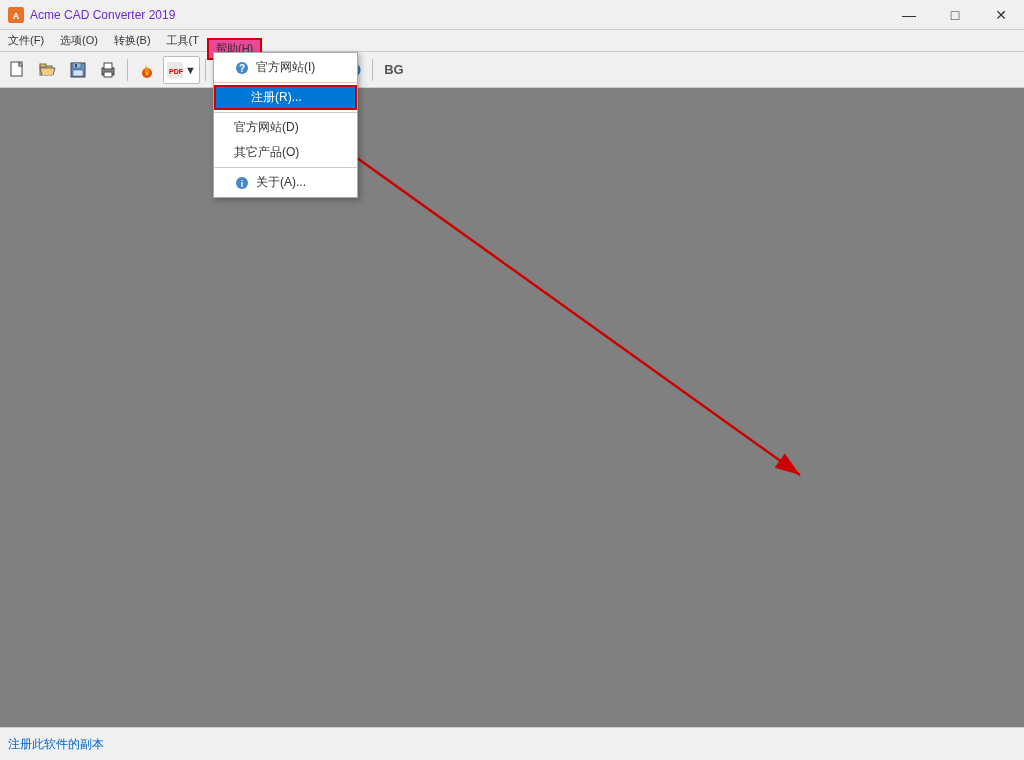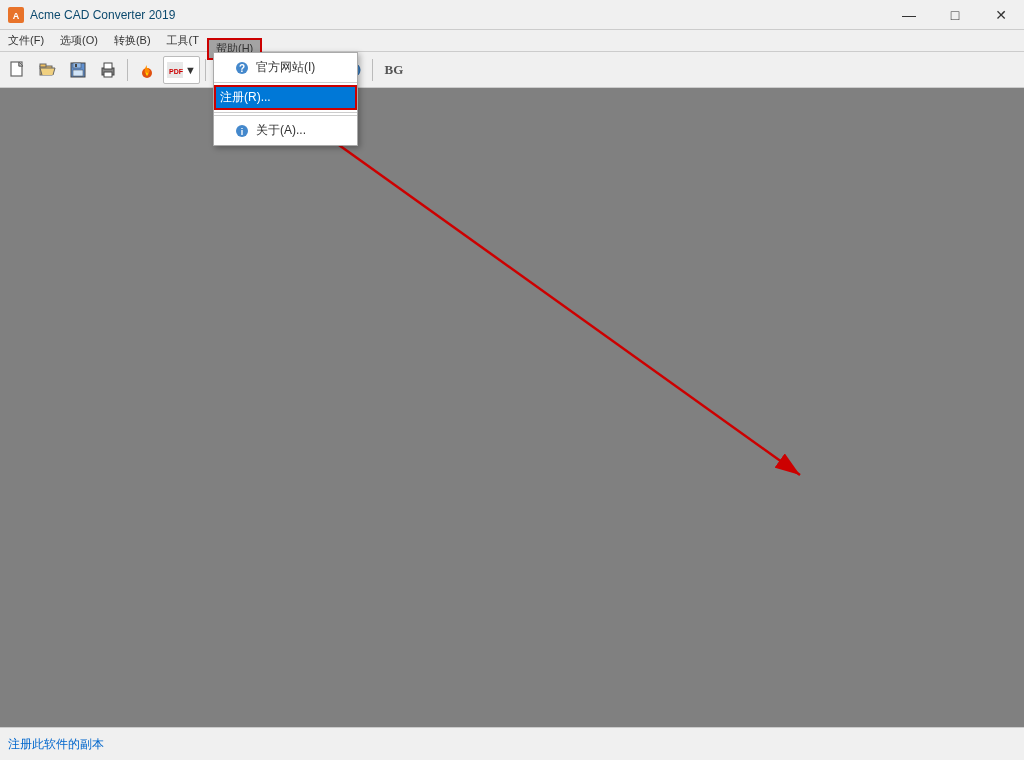--- a/index.html
+++ b/index.html
@@ -35,21 +35,21 @@
       background: #e8732a;
       border-radius: 2px;
       display: flex;
       align-items: center;
       justify-content: center;
       font-size: 10px;
       color: white;
     }
     #title-text {
       font-size: 12px;
-      color: #0c4a6e;
+      color: #6d28d9;
     }
     #titlebar-controls {
       display: flex;
       height: 30px;
     }
     .title-btn {
       width: 46px;
       height: 30px;
       display: flex;
       align-items: center;
@@ -94,21 +94,20 @@
       width: 28px;
       height: 28px;
       display: flex;
       align-items: center;
       justify-content: center;
       cursor: pointer;
       border: 1px solid transparent;
       border-radius: 2px;
       font-size: 14px;
       color: #555;
-      font-family: Liberation Serif, serif;
     }
     .toolbar-separator {
       width: 1px;
       height: 22px;
       background: #bbb;
       margin: 0 3px;
     }
     .toolbar-dropdown {
       display: flex;
       align-items: center;
@@ -185,32 +184,32 @@
       top: 100px;
       left: 280px;
       width: 530px;
       height: 400px;
       pointer-events: none;
       z-index: 500;
     }
 
     
     .menu-item.help-active {
-      background: #a3a3a3;
+      background: #ec4899;
       border: 2px solid #cc0000;
       padding: 0 7px;
       margin-top: 16px;
     }
 
     
     .dropdown-item.register-highlighted {
       background: #0078d7;
       color: white;
       border: 2px solid #cc0000;
-      padding: 2px 4px;
+      padding: 2px 35px;
     }
   </style>
 </head>
 <body>
 
 <div id="titlebar">
   <div id="titlebar-left">
     <div id="app-icon">
       <svg width="14" height="14" viewBox="0 0 14 14">
         <rect width="14" height="14" fill="#e8732a" rx="1"></rect>
@@ -337,20 +336,26 @@
       <circle cx="8" cy="8" r="6" fill="#4488cc"></circle>
       <text x="8" y="12" text-anchor="middle" fill="white" font-size="10" font-weight="bold">?</text>
     </svg>
     <span>官方网站(I)</span>
   </div>
   <div class="dropdown-separator"></div>
   <div class="dropdown-item register-highlighted">
     <span>注册(R)...</span>
   </div>
   <div class="dropdown-separator"></div>
+  <div class="dropdown-item">
+    <span>官方网站(D)</span>
+  </div>
+  <div class="dropdown-item">
+    <span>其它产品(O)</span>
+  </div>
   <div class="dropdown-separator"></div>
   <div class="dropdown-item">
     <svg class="dropdown-item-icon" viewBox="0 0 16 16">
       <circle cx="8" cy="8" r="6" fill="#4488cc"></circle>
       <text x="8" y="12" text-anchor="middle" fill="white" font-size="9" font-weight="bold">i</text>
     </svg>
     <span>关于(A)...</span>
   </div>
 </div>
 

